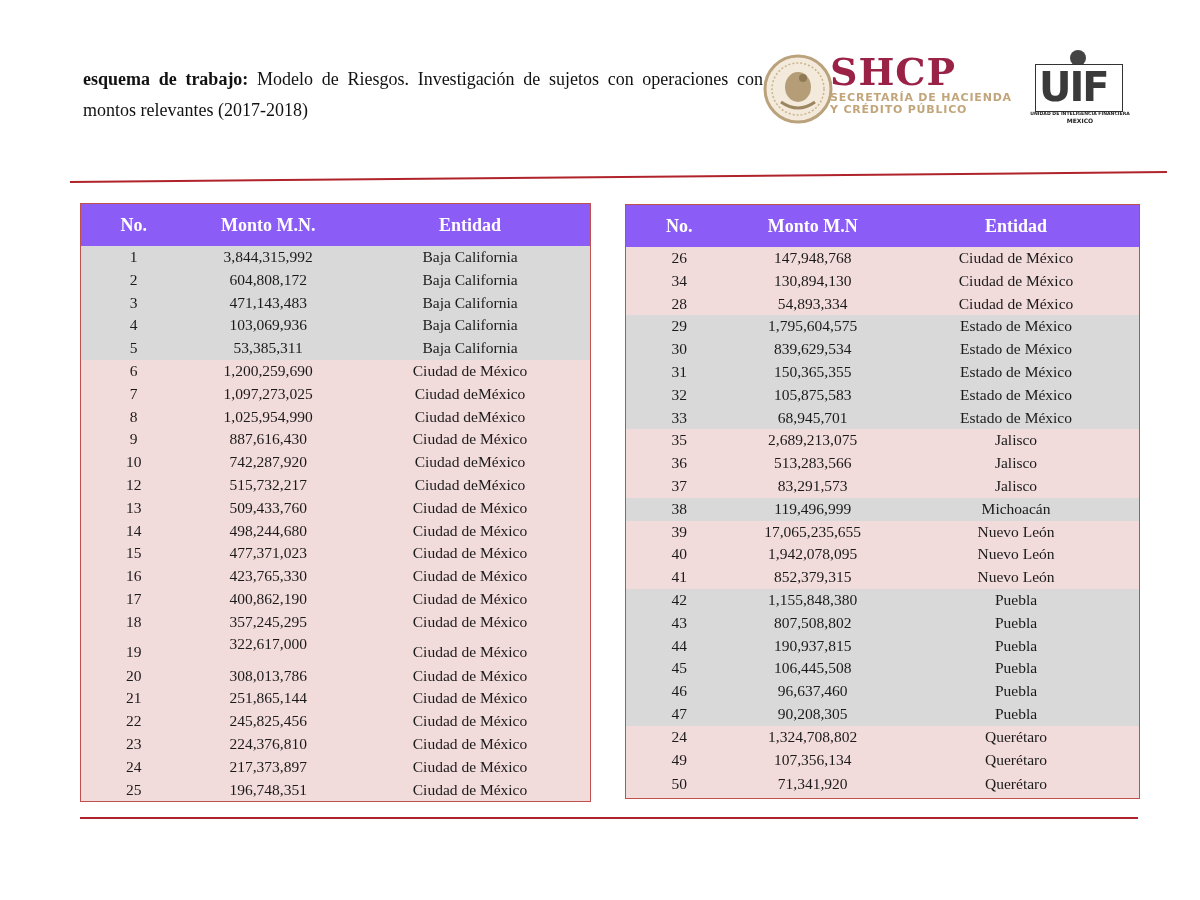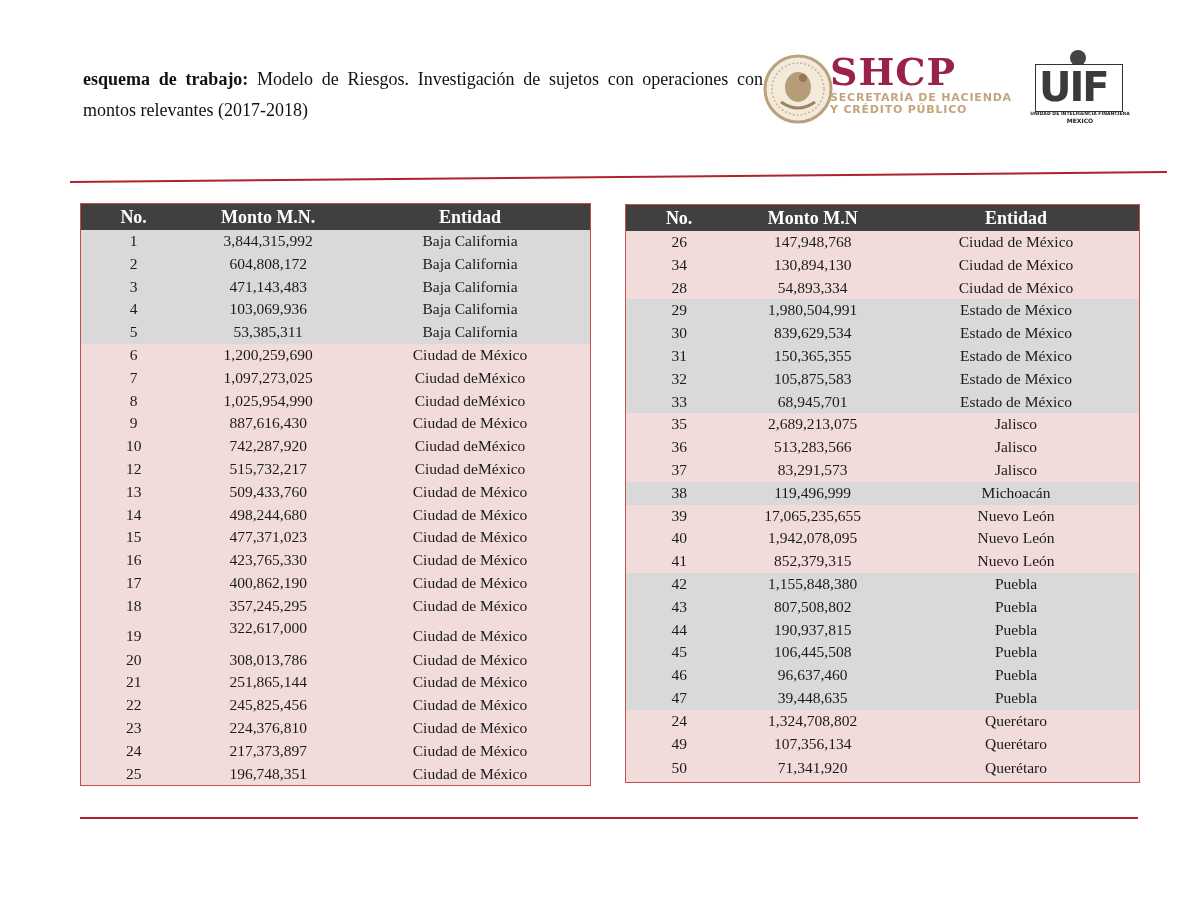--- a/index.html
+++ b/index.html
@@ -13,21 +13,21 @@
   .shcp .sub { font-family:"DejaVu Sans", sans-serif; font-weight:bold; font-size:11px; color:#c2a57a; letter-spacing:0.8px; line-height:12px; }
   .uif { position:absolute; left:1025px; top:48px; width:110px; height:80px; }
   .uif .box { position:absolute; left:10px; top:16px; width:86px; height:46px; border:1.5px solid #333; background:#fff; }
   .uif .letters { position:absolute; left:14px; top:18px; font-family:"DejaVu Sans", sans-serif; font-weight:bold; font-size:40px; line-height:42px; color:#3a3a3a; letter-spacing:-2px; }
   .uif .globe { position:absolute; left:45px; top:2px; width:16px; height:16px; border-radius:50%; background:#444; }
   .uif .cap1 { position:absolute; left:0; top:63px; width:110px; text-align:center; font-family:"DejaVu Sans", sans-serif; font-weight:bold; font-size:4.6px; color:#222; }
   .uif .cap2 { position:absolute; left:0; top:69px; width:110px; text-align:center; font-family:"DejaVu Sans", sans-serif; font-weight:bold; font-size:6px; color:#222; }
   .rule-top { position:absolute; left:70px; top:181px; width:1097px; height:2px; background:#b0232a; transform:rotate(-0.52deg); transform-origin:left center; }
   .rule-bottom { position:absolute; left:80px; top:817px; width:1058px; height:2px; background:#b0232a; }
   table { position:absolute; border-collapse:collapse; font-size:15.5px; border:1.5px solid #c0504d; }
-  table th { background:#404040; color:#fff; font-weight:bold; font-size:18px; height:26px; padding:0; text-align:center; }
+  table th { background:#8b5cf6; color:#fff; font-weight:bold; font-size:18px; height:26px; padding:8px; text-align:center; }
   table td { padding:0; text-align:center; height:22.8px; line-height:22.8px; }
   tr.gray td { background:#d9d9d9; }
   tr.pink td { background:#f2dcdb; }
   tr.tall td { height:31px; }
   tr.tall td.monto { vertical-align:top; line-height:20px; }
   tr.tall td.num, tr.tall td.ent { vertical-align:bottom; line-height:26px; }
   .t1 { left:80px; top:203px; width:511px; }
   .t2 { left:625px; top:204px; width:515px; }
 </style>
 </head>
@@ -220,21 +220,21 @@
         <td class="monto">130,894,130</td>
         <td class="ent">Ciudad de México</td>
       </tr>
       <tr class="pink">
         <td class="num">28</td>
         <td class="monto">54,893,334</td>
         <td class="ent">Ciudad de México</td>
       </tr>
       <tr class="gray">
         <td class="num">29</td>
-        <td class="monto">1,980,504,991</td>
+        <td class="monto">1,795,604,575</td>
         <td class="ent">Estado de México</td>
       </tr>
       <tr class="gray">
         <td class="num">30</td>
         <td class="monto">839,629,534</td>
         <td class="ent">Estado de México</td>
       </tr>
       <tr class="gray">
         <td class="num">31</td>
         <td class="monto">150,365,355</td>
@@ -305,21 +305,21 @@
         <td class="monto">106,445,508</td>
         <td class="ent">Puebla</td>
       </tr>
       <tr class="gray">
         <td class="num">46</td>
         <td class="monto">96,637,460</td>
         <td class="ent">Puebla</td>
       </tr>
       <tr class="gray">
         <td class="num">47</td>
-        <td class="monto">39,448,635</td>
+        <td class="monto">90,208,305</td>
         <td class="ent">Puebla</td>
       </tr>
       <tr class="pink">
         <td class="num">24</td>
         <td class="monto">1,324,708,802</td>
         <td class="ent">Querétaro</td>
       </tr>
       <tr class="pink">
         <td class="num">49</td>
         <td class="monto">107,356,134</td>

